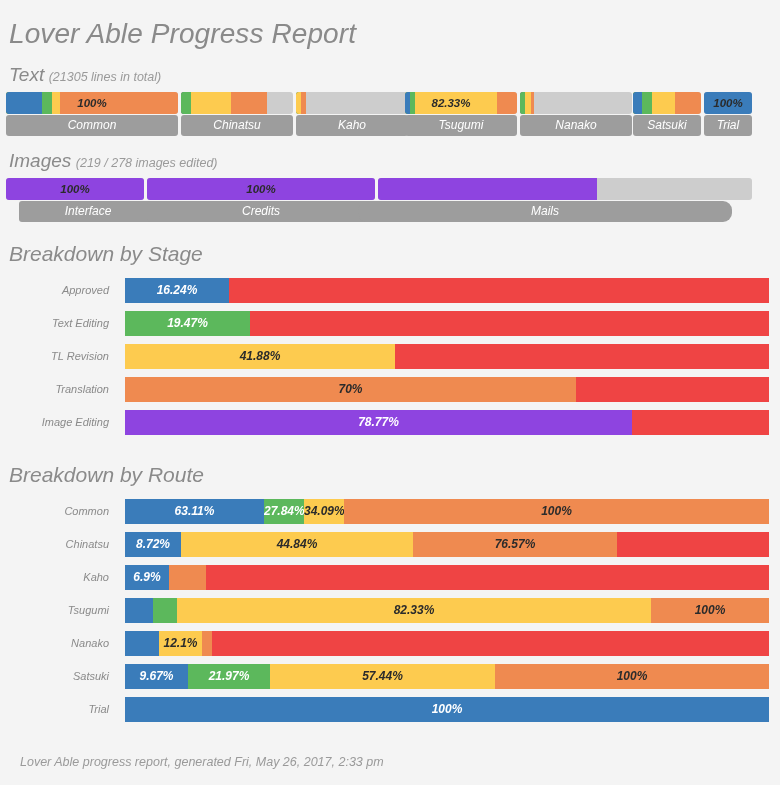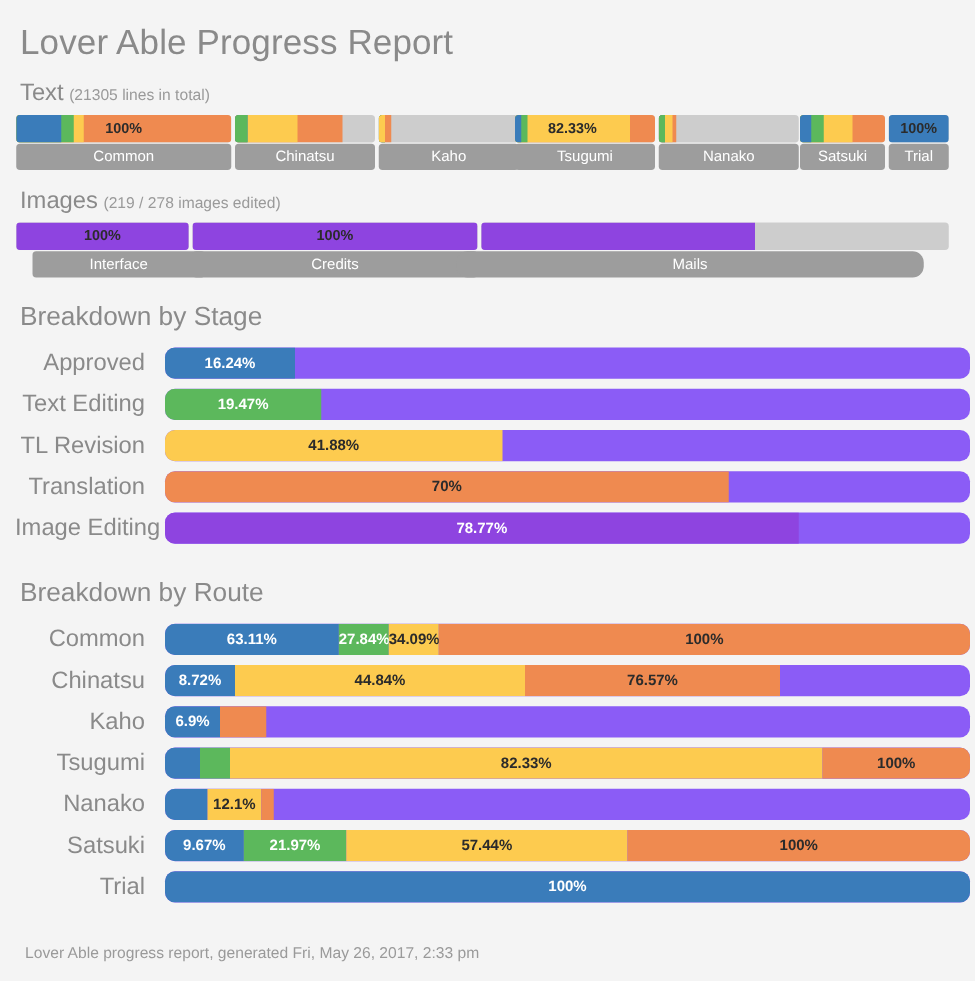--- a/index.html
+++ b/index.html
@@ -12,21 +12,22 @@
     background: #f4f4f4;
     font-family: "Liberation Sans", sans-serif;
     color: #888888;
     overflow: hidden;
   }
   .page {
     position: relative;
     width: 696px;
     height: 785px;
     box-sizing: border-box;
-    padding: 0 12px;
+    padding: 0 5px;
+    font-style: italic;
   }
 
   
   .main-title {
     font-size: 28px;
     font-weight: normal;
     color: #8a8a8a;
     margin: 0;
     padding: 18px 0 0 4px;
     letter-spacing: 0.1px;
@@ -95,32 +96,32 @@
     height: 33px;
   }
   .row .rlabel {
     position: absolute;
     left: 0;
     width: 104px;
     top: 0;
     height: 25px;
     line-height: 25px;
     text-align: right;
-    font-size: 19px;
+    font-size: 11px;
     color: #8a8a8a;
     white-space: nowrap;
   }
   .row .track {
     position: absolute;
     left: 120px;
     width: 644px;
     top: 0;
     height: 25px;
-    background: #8b5cf6;
-    border-radius: 8px;
+    background: #ef4444;
+    border-radius: 0;
     overflow: hidden;
   }
   .row .seg {
     position: absolute;
     top: 0;
     height: 100%;
   }
   .row .seg-text {
     position: absolute;
     top: 0;

